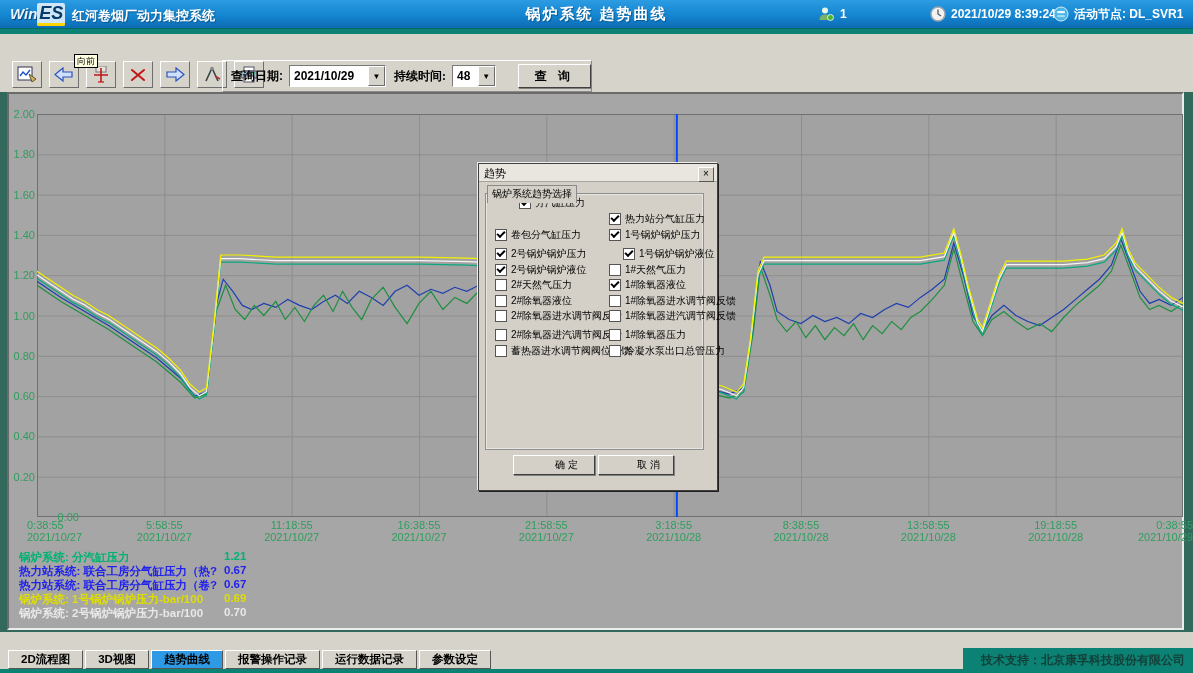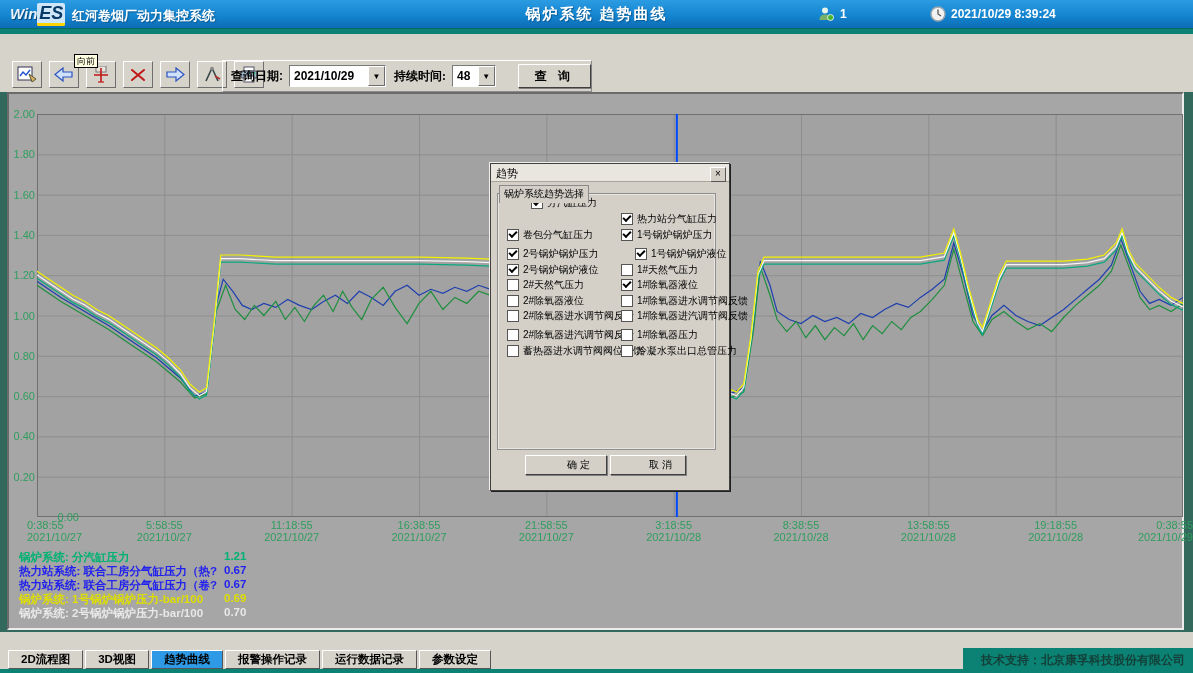--- a/index.html
+++ b/index.html
@@ -52,21 +52,21 @@
   .plot svg{position:absolute;left:0;top:0;}
   .ylabels span{position:absolute;width:26px;text-align:right;font-size:11px;color:#2f9e5e;left:0;}
   .xlabels div{position:absolute;font-size:11px;line-height:12px;color:#2f9e5e;white-space:nowrap;}
   .legend{position:absolute;left:3px;top:456px;}
   .legend .lrow{position:relative;height:14px;font-size:11.5px;font-weight:bold;}
   .legend .lname{position:absolute;left:7px;white-space:nowrap;}
   .legend .lval{position:absolute;left:212px;}
 
   
   .dialog{position:absolute;left:478px;top:163px;width:238px;height:326px;background:#d4d0c8;
-    border:1px solid #404040;box-shadow:1px 1px 0 #202020, -1px -1px 0 #f0efe9;z-index:10;margin-left:12px;}
+    border:1px solid #404040;box-shadow:1px 1px 0 #202020, -1px -1px 0 #f0efe9;z-index:10;}
   .dlg-title{position:absolute;left:0;top:0;width:100%;height:18px;background:#e9e6df;
     border-bottom:1px solid #a8a49c;font-size:11px;color:#000;line-height:18px;padding-left:5px;box-sizing:border-box;}
   .dlg-close{position:absolute;right:3px;top:3px;width:14px;height:13px;background:#d4d0c8;
     border:1px solid;border-color:#fff #555 #555 #fff;font-size:10px;line-height:11px;text-align:center;cursor:pointer;}
   .dlg-tab{position:absolute;left:8px;top:21px;background:#d4d0c8;border:1px solid #8a8a8a;border-bottom:none;
     font-size:10px;padding:1px 4px 2px 4px;z-index:2;}
   .dlg-group{position:absolute;left:6px;top:29px;width:217px;height:255px;
     border:1px solid #8f8f8f;box-shadow:inset 0 0 0 1px rgba(255,255,255,.45);}
   .cbrow{position:absolute;display:flex;align-items:center;gap:4px;cursor:pointer;}
   .cb{width:10px;height:10px;background:#fff;border:1px solid #555;position:relative;flex:none;}
@@ -109,20 +109,30 @@
       <span>1</span>
     </div>
     <div class="tb-right" style="left:930px;">
       <span>
         <svg width="16" height="16" viewBox="0 0 16 16">
             <circle cx="8" cy="8" r="7" fill="#f2f2f2" stroke="#9aa6b0" stroke-width="1.5"></circle>
             <path d="M8 3.5 V8 L11 10" stroke="#555" stroke-width="1.3" fill="none"></path>
           </svg>
       </span>
       <span>2021/10/29  8:39:24</span>
+    </div>
+    <div class="tb-right" style="left:1053px;">
+      <span>
+        <svg width="16" height="16" viewBox="0 0 16 16">
+            <circle cx="8" cy="8" r="7" fill="#49b5e8" stroke="#d5ecf8" stroke-width="1"></circle>
+            <rect x="4" y="5" width="8" height="2.2" rx="1" fill="#e8f6fd"></rect>
+            <rect x="4" y="9" width="8" height="2.2" rx="1" fill="#9fd9f2"></rect>
+          </svg>
+      </span>
+      <span>活动节点: DL_SVR1</span>
     </div>
   </div>
 
   <div class="teal-strip"></div>
 
   <div class="toolbar">
     <div class="tb-icons" id="tb-icons">
         <div class="tbtn">
           <span>
             <svg width="20" height="17" viewBox="0 0 20 17">

